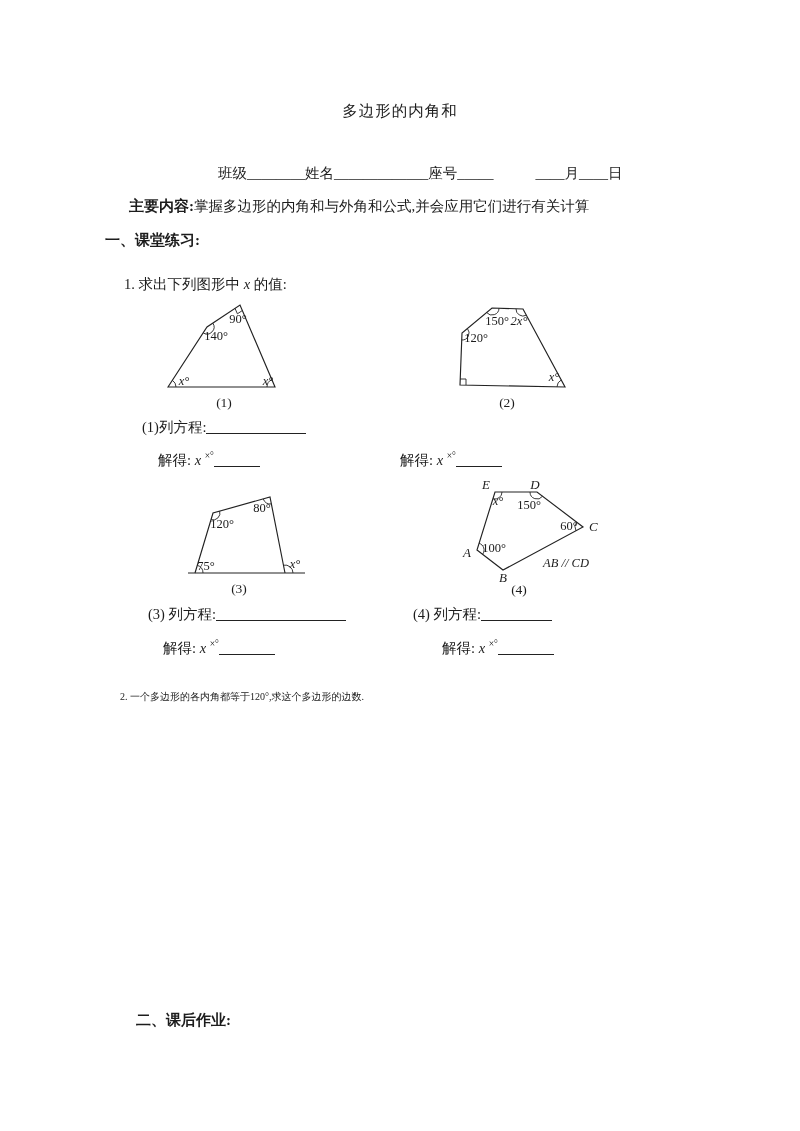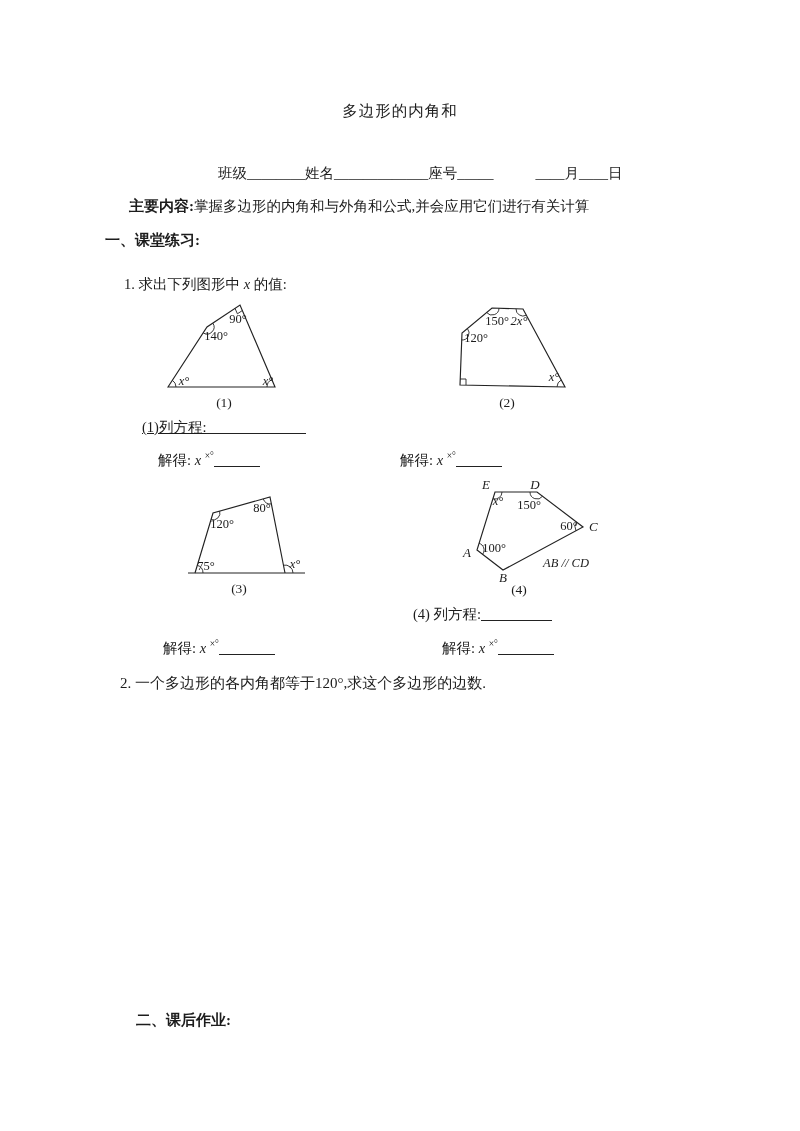--- a/index.html
+++ b/index.html
@@ -15,21 +15,21 @@
   .abs{position:absolute;line-height:1.25;white-space:nowrap;}
   .title{left:0;right:0;top:101px;text-align:center;font-size:15.5px;letter-spacing:1px;}
   .info{left:218px;top:164px;font-size:14.5px;}
   .info .gap{display:inline-block;width:42px;}
   .summary{left:120px;top:197px;font-size:14.5px;}
   .summary b{font-size:15px;margin-left:9px;}
   .sec{font-weight:bold;font-size:15px;}
   .sec1{left:105px;top:231px;}
   .sec2{left:136px;top:1011px;font-family:Liberation Serif, serif;}
   .q1{left:124px;top:259px;font-size:14.5px;margin-top:16px;}
-  .q2{left:120px;top:674px;font-size:15px;}
+  .q2{left:120px;top:691px;font-size:10px;}
   .q3{left:120px;top:854px;font-size:14.5px;}
   .eq{font-size:14.5px;}
   .blank{display:inline-block;border-bottom:1px solid #222;height:0.95em;transform:translateY(2px);}
   .w100{width:100px;} .w133{width:133px;} .w130{width:130px;} .w71{width:71px;}
   .w46{width:46px;} .w56{width:56px;}
   sup{font-size:9.5px;}
   i{font-family:"Liberation Serif","DejaVu Serif",serif;}
   svg{position:absolute;overflow:visible;}
   svg .edge{fill:none;stroke:#222;stroke-width:1.15;stroke-linejoin:miter;}
   svg .mark{fill:none;stroke:#222;stroke-width:0.9;}
@@ -84,21 +84,21 @@
       <path class="mark" d="M376,18.8 A7,7 0 0 0 386.3,25.2"></path>
       <path class="mark" d="M421.2,90 A8,8 0 0 0 417,96.8"></path>
       <text class="ang" x="336" y="52" text-anchor="middle">120°</text>
       <text class="ang" x="357" y="35" text-anchor="middle">150°</text>
       <text class="angv" x="379" y="35" text-anchor="middle">2x°</text>
       <text class="angv" x="414" y="91" text-anchor="middle">x°</text>
       <text class="cap" x="367" y="117" text-anchor="middle">(2)</text>
     </g>
   </svg>
 
-  <span class="abs eq" style="left:142px;top:417px;text-decoration:underline;"><span>(1)列方程:</span><span class="blank w100"></span></span>
+  <span class="abs eq" style="left:142px;top:417px;"><span>(1)列方程:</span><span class="blank w100"></span></span>
 
   <span class="abs eq" style="left:158px;top:450px;"><span>解得:</span> <i>x</i> <sup>×°</sup><span class="blank w46"></span></span>
   <span class="abs eq" style="left:400px;top:450px;"><span>解得:</span> <i>x</i> <sup>×°</sup><span class="blank w46"></span></span>
 
   <svg style="left:160px;top:470px;" width="460" height="135" viewBox="0 0 460 135">
 
     <g>
       <line class="edge" x1="28" y1="103" x2="145" y2="103"></line>
       <path class="edge" d="M35,103 L53,43 L110,27 L125,103"></path>
       <path class="mark" d="M43,103 A8,8 0 0 0 37.3,95.3"></path>
@@ -125,20 +125,21 @@
       <text class="vtx" x="326" y="19" text-anchor="middle">E</text>
       <text class="angv" x="338" y="35" text-anchor="middle">x°</text>
       <text class="ang" x="369" y="39" text-anchor="middle">150°</text>
       <text class="ang" x="409" y="60" text-anchor="middle">60°</text>
       <text class="ang" x="334" y="82" text-anchor="middle">100°</text>
       <text class="note" x="406" y="97" text-anchor="middle">AB // CD</text>
       <text class="cap" x="359" y="124" text-anchor="middle">(4)</text>
     </g>
   </svg>
 
+  <span class="abs eq" style="left:148px;top:604px;"><span>(3) 列方程:</span><span class="blank w130"></span></span>
   <span class="abs eq" style="left:413px;top:604px;font-family:Liberation Serif, serif;"><span>(4) 列方程:</span><span class="blank w71"></span></span>
 
   <span class="abs eq" style="left:163px;top:638px;"><span>解得:</span> <i>x</i> <sup>×°</sup><span class="blank w56"></span></span>
   <span class="abs eq" style="left:442px;top:638px;"><span>解得:</span> <i>x</i> <sup>×°</sup><span class="blank w56"></span></span>
 
   <div class="abs q2">2. 一个多边形的各内角都等于120°,求这个多边形的边数.</div>
 
 
   <div class="abs sec sec2">二、课后作业:</div>
 

